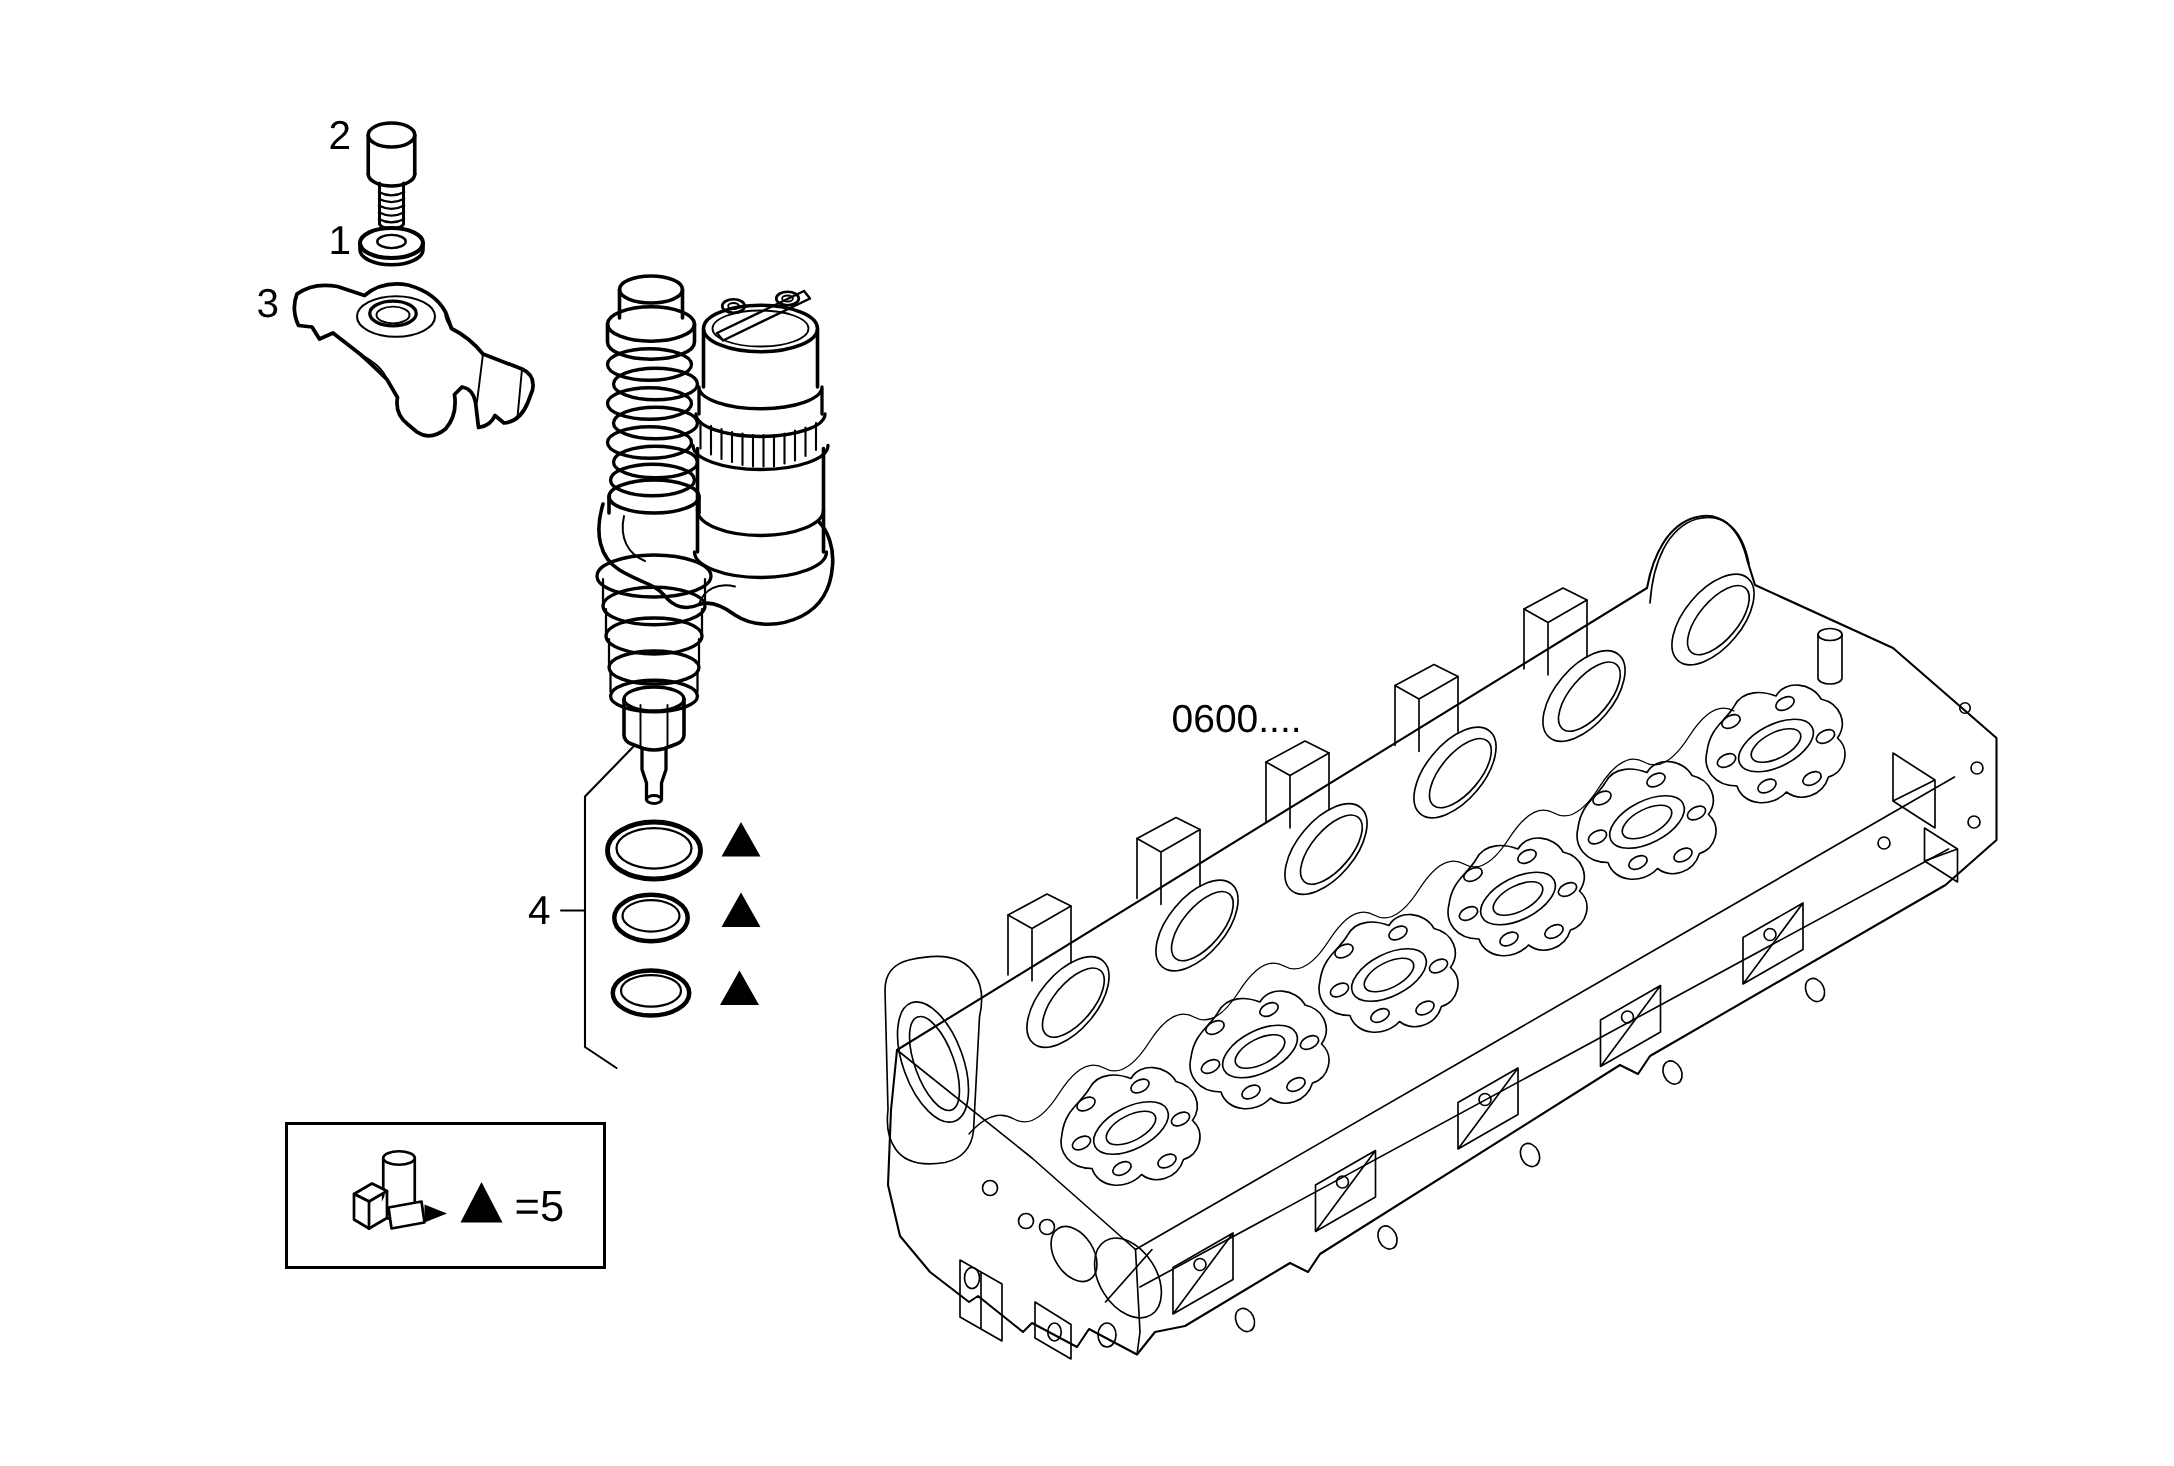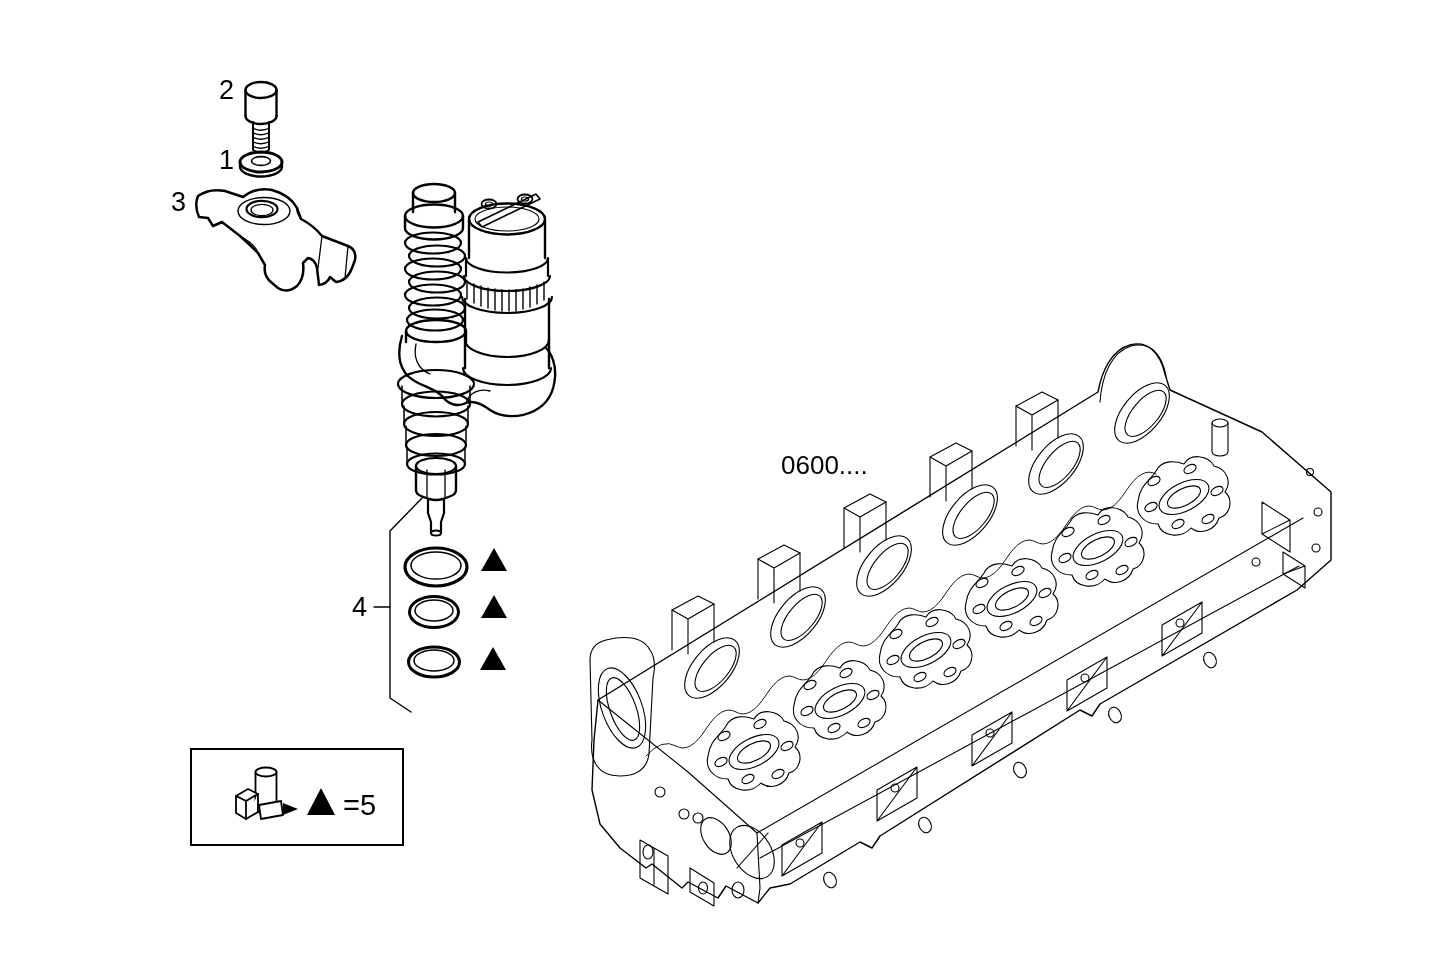--- a/index.html
+++ b/index.html
@@ -256,18 +256,18 @@
       <path d="M1212 423 V452 M1228 423 V452 M1212 452 A8 4 0 0 0 1228 452"></path>
     </g>
   </g>
 </svg>
 
 <div class="lbl" style="left:219px;top:77px;">2</div>
 <div class="lbl" style="left:219px;top:147px;">1</div>
 <div class="lbl" style="left:171px;top:189px;">3</div>
 <div class="lbl" style="left:352px;top:594px;">4</div>
 
-<div class="lbl-ref" style="left:781px;top:452px;">0600....</div>
+<div class="lbl-ref" style="left:781px;top:466px;">0600....</div>
 
 <div class="legend-box"></div>
 <div class="lbl-eq" style="left:343px;top:791px;">=5</div>
 
 </div>
 
 </body></html>

